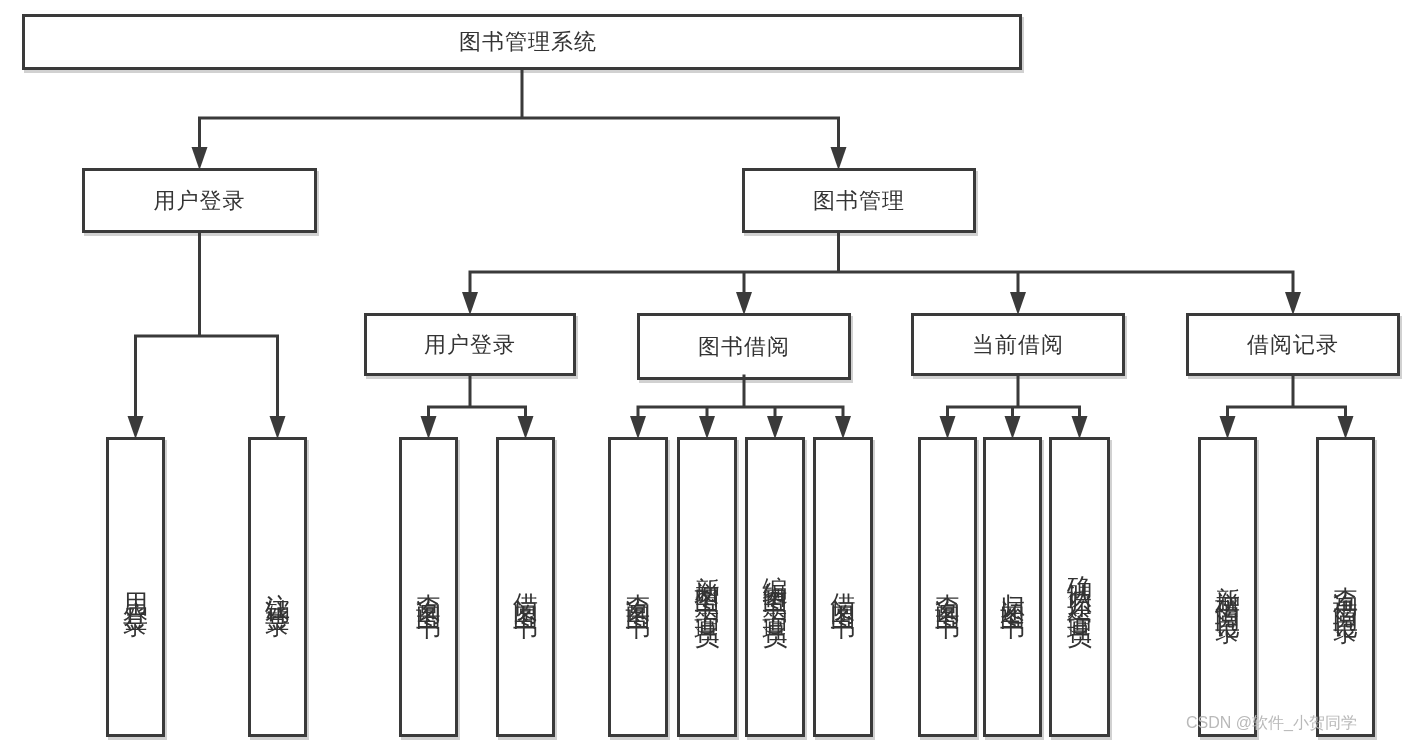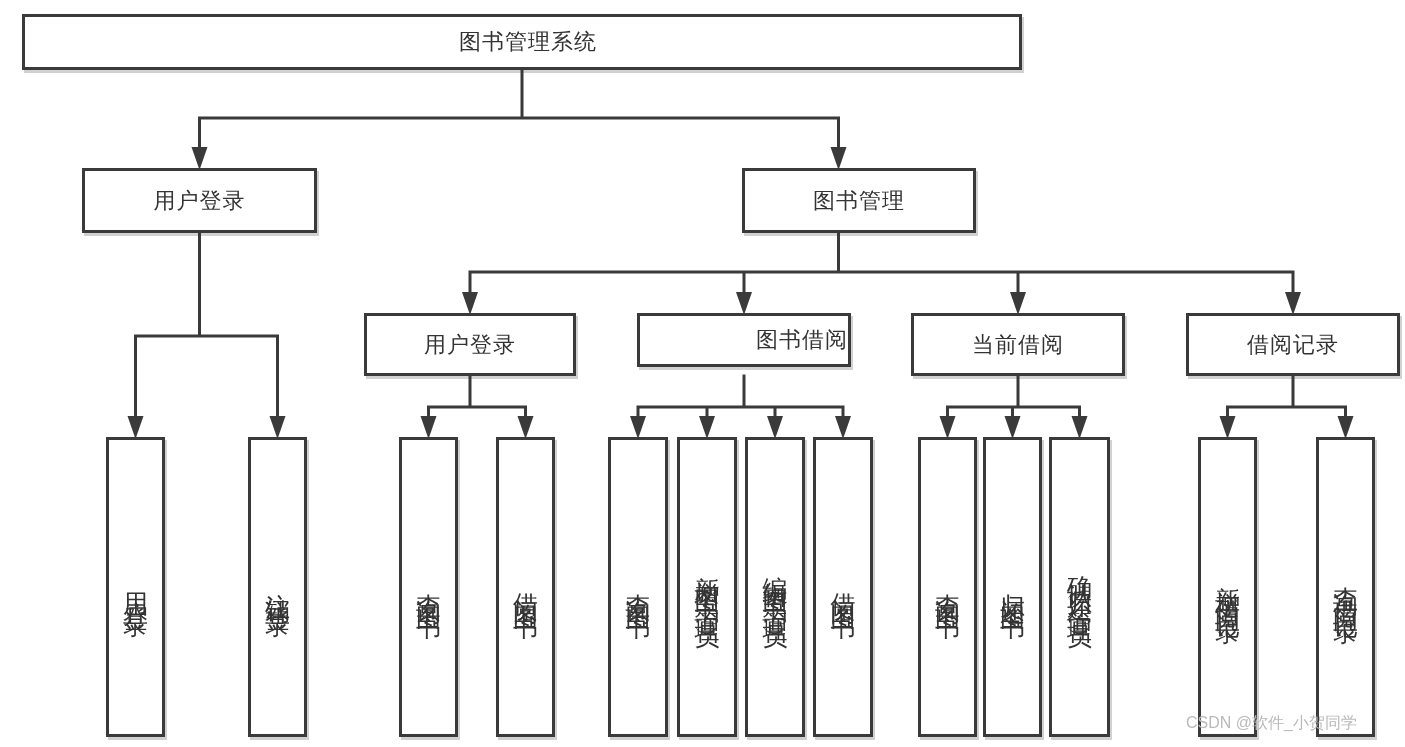--- a/index.html
+++ b/index.html
@@ -115,21 +115,21 @@
     </div>
     <div class="node" style="left: 364px; top: 313px; width: 212px; height: 63px;">
       <span class="node-label">用户登录</span>
     </div>
     <div class="node vertical" style="left: 399px; top: 437px; width: 59px; height: 300px;">
       <span class="node-label">查询图书</span>
     </div>
     <div class="node vertical" style="left: 496px; top: 437px; width: 59px; height: 300px;">
       <span class="node-label">借阅图书</span>
     </div>
-    <div class="node" style="left: 637px; top: 313px; width: 214px; height: 54px; justify-content: flex-end;">
+    <div class="node" style="left: 637px; top: 313px; width: 214px; height: 67px;">
       <span class="node-label">图书借阅</span>
     </div>
     <div class="node vertical" style="left: 608px; top: 437px; width: 60px; height: 300px;">
       <span class="node-label">查询图书</span>
     </div>
     <div class="node vertical" style="left: 677px; top: 437px; width: 60px; height: 300px;">
       <span class="node-label">新增图书（管理员）</span>
     </div>
     <div class="node vertical" style="left: 745px; top: 437px; width: 60px; height: 300px;">
       <span class="node-label">编辑图书（管理员）</span>

